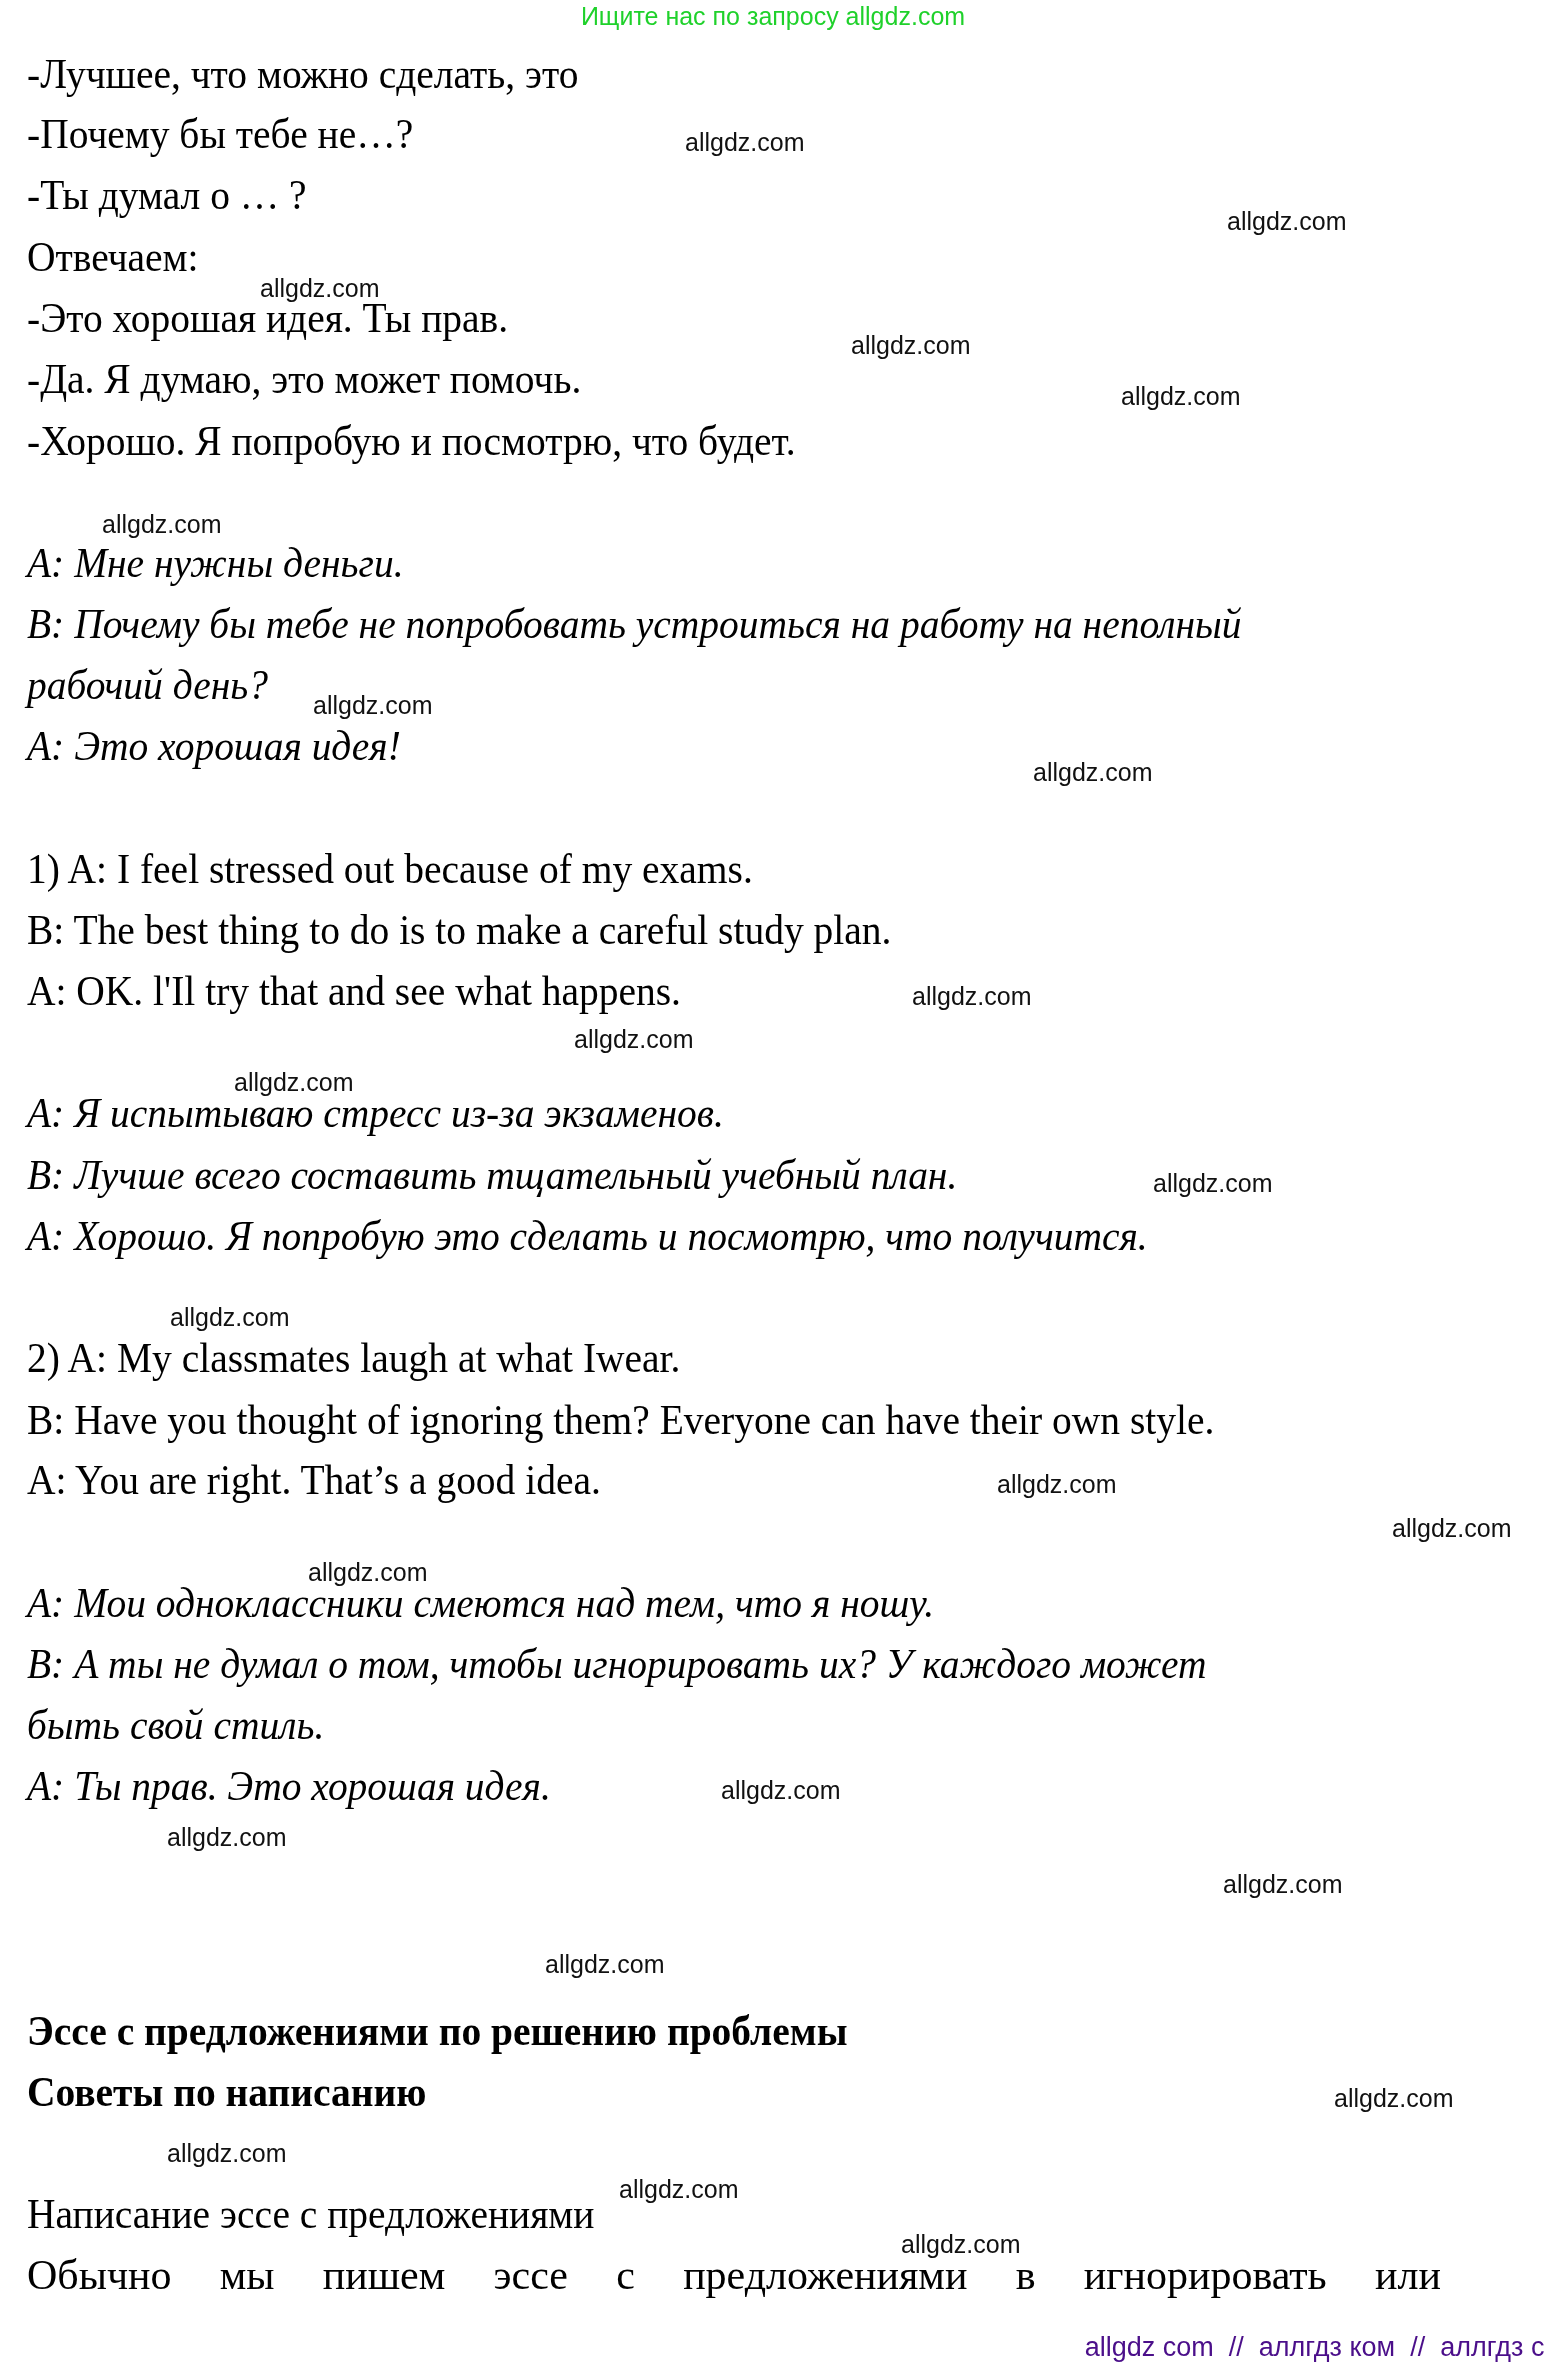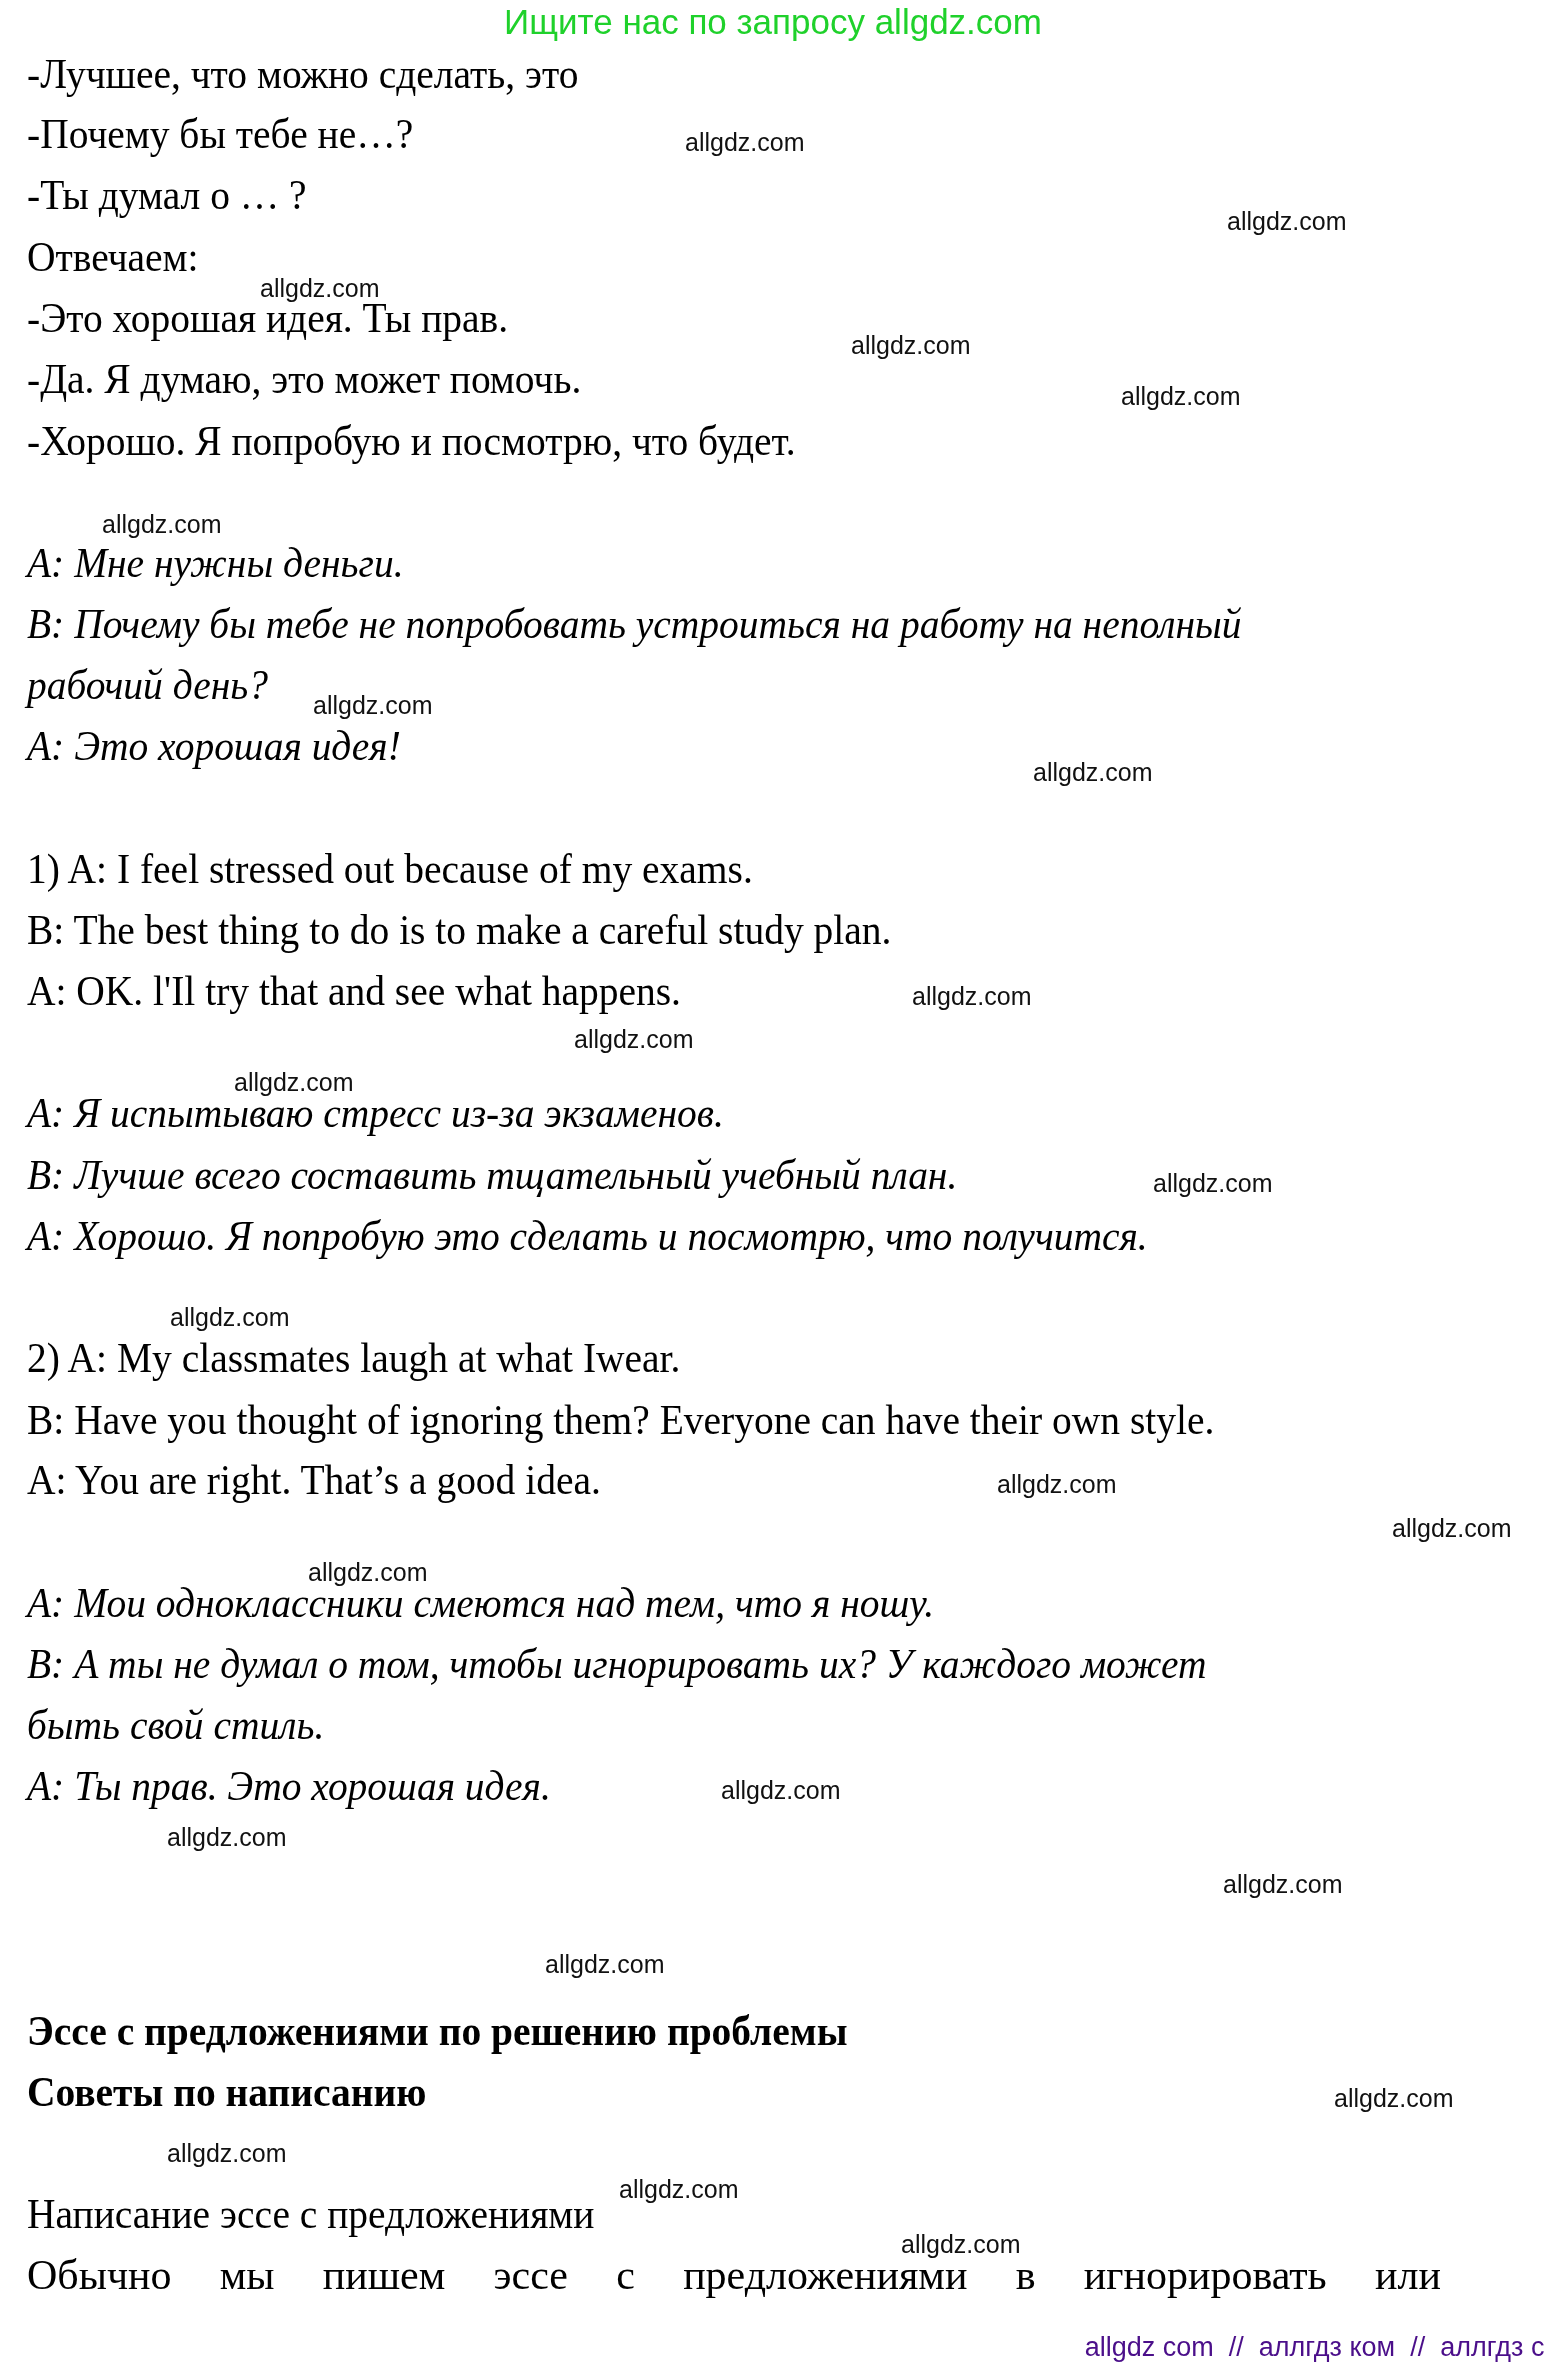--- a/index.html
+++ b/index.html
@@ -1,19 +1,19 @@
 <!DOCTYPE html>
 <html style="font-size:12.8px"><head>
 <meta charset="utf-8">
 <style>
   html, body { margin: 0; padding: 0; background: #ffffff; }
   body { width: 1546px; height: 2377px; position: relative; overflow: hidden; }
   .top-banner {
     position: absolute; left: 0; top: 0; width: 1546px; text-align: center;
-    top: 1.6px; font-family: "Liberation Sans", sans-serif; font-size: 35px; color: #1fd12b;
+    top: 1.6px; font-family: "Liberation Sans", sans-serif; font-size: 25px; color: #1fd12b;
   }
   .line {
     position: absolute; left: 27px; white-space: nowrap;
     font-family: "Liberation Serif", serif; font-size: 42px; color: #000; line-height: 1;
     transform: scaleX(0.94); transform-origin: left center;
   }
   .line.it { font-style: italic; }
   .line.bold { font-weight: bold; }
   .line.just { width: 1414px; transform: none; display: flex; justify-content: space-between; gap: 24px; }
   .wm {

